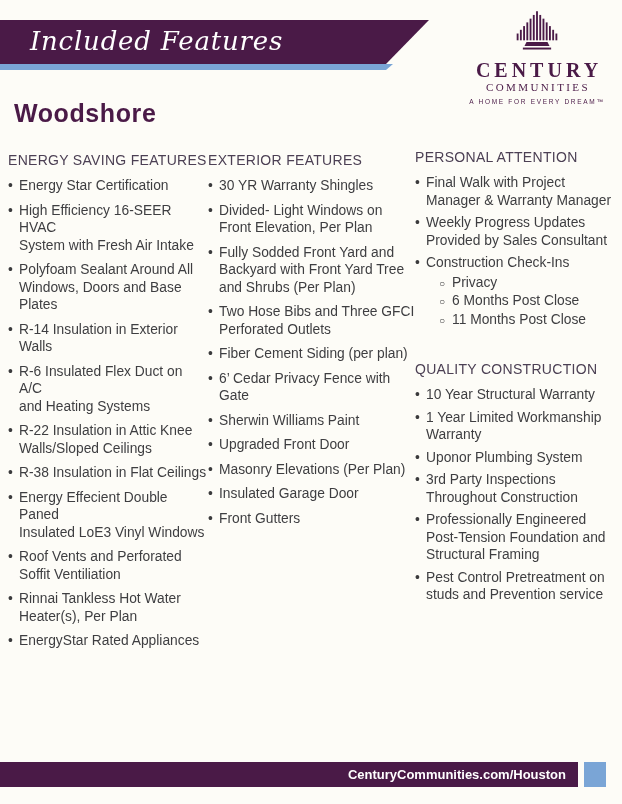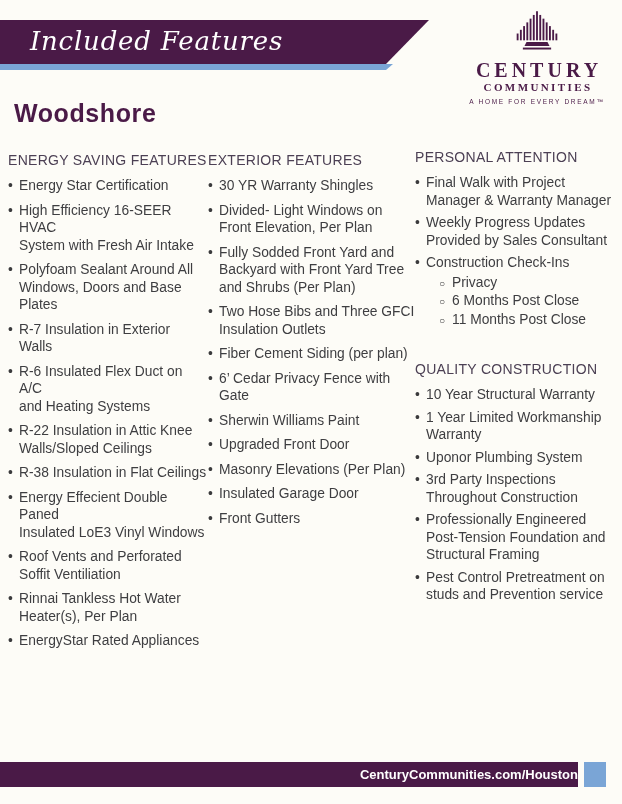--- a/index.html
+++ b/index.html
@@ -39,21 +39,21 @@
     position:absolute;left:460px;top:8px;width:154px;
     text-align:center;color:var(--purple);
   }
   .logo-icon svg{display:block;margin:0 auto;}
   .logo-century{
     font-family:"Liberation Serif",serif;font-weight:bold;
     font-size:20px;letter-spacing:4px;text-indent:4px;line-height:22px;margin-top:9px;
     white-space:nowrap;
   }
   .logo-communities{
-    font-family:"Liberation Serif",serif;font-weight:bold;
+    font-family:"Liberation Serif",serif;font-weight:normal;
     font-size:11px;letter-spacing:2.4px;text-indent:2px;line-height:13px;
     white-space:nowrap;
   }
   .logo-tagline{
     font-size:6.5px;letter-spacing:1.7px;line-height:9px;margin-top:3px;
     white-space:nowrap;
   }
   
   .page-title{
     position:absolute;left:14px;top:99px;
@@ -77,21 +77,21 @@
   #col3 .features > li{margin-bottom:5px;}
   .marker{position:absolute;left:0;top:0;color:#3a3a3c;font-size:13.8px;}
   ul.sub{list-style:none;margin:2px 0 0 12px;padding:0;}
   .sub > li{position:relative;padding-left:14px;margin-bottom:1px;font-size:13.8px;line-height:17.5px;}
   .sub .marker{font-size:10px;top:1px;left:1px;}
   
   .footer-bar{
     position:absolute;left:0;top:762px;width:578px;height:25px;
     background:var(--purple);color:#ffffff;
     font-size:13px;font-weight:bold;line-height:25px;
-    text-align:right;
+    text-align:right;padding-right:12px;
   }
   .footer-square{
     position:absolute;left:584px;top:762px;width:22px;height:25px;
     background:var(--blue);
   }
 </style>
 </head>
 <body>
 
 <div class="banner">
@@ -129,21 +129,21 @@
 <div class="col" id="col1">
   <div class="section">
     <h2 class="sec-heading">ENERGY SAVING FEATURES</h2>
     <ul class="features">
         <li><span class="marker">•</span><span>Energy Star Certification</span></li>
         <li><span class="marker">•</span><span>High Efficiency 16-SEER HVAC
 System with Fresh Air Intake</span></li>
         <li><span class="marker">•</span><span>Polyfoam Sealant Around All
 Windows, Doors and Base
 Plates</span></li>
-        <li><span class="marker">•</span><span>R-7 Insulation in Exterior
+        <li><span class="marker">•</span><span>R-14 Insulation in Exterior
 Walls</span></li>
         <li><span class="marker">•</span><span>R-6 Insulated Flex Duct on A/C
 and Heating Systems</span></li>
         <li><span class="marker">•</span><span>R-22 Insulation in Attic Knee
 Walls/Sloped Ceilings</span></li>
         <li><span class="marker">•</span><span>R-38 Insulation in Flat Ceilings</span></li>
         <li><span class="marker">•</span><span>Energy Effecient Double Paned
 Insulated LoE3 Vinyl Windows</span></li>
         <li><span class="marker">•</span><span>Roof Vents and Perforated
 Soffit Ventiliation</span></li>
@@ -158,21 +158,21 @@
   <div class="section">
     <h2 class="sec-heading">EXTERIOR FEATURES</h2>
     <ul class="features">
         <li><span class="marker">•</span><span>30 YR Warranty Shingles</span></li>
         <li><span class="marker">•</span><span>Divided- Light Windows on
 Front Elevation, Per Plan</span></li>
         <li><span class="marker">•</span><span>Fully Sodded Front Yard and
 Backyard with Front Yard Tree
 and Shrubs (Per Plan)</span></li>
         <li><span class="marker">•</span><span>Two Hose Bibs and Three GFCI
-Insulation Outlets</span></li>
+Perforated Outlets</span></li>
         <li><span class="marker">•</span><span>Fiber Cement Siding (per plan)</span></li>
         <li><span class="marker">•</span><span>6’ Cedar Privacy Fence with
 Gate</span></li>
         <li><span class="marker">•</span><span>Sherwin Williams Paint</span></li>
         <li><span class="marker">•</span><span>Upgraded Front Door</span></li>
         <li><span class="marker">•</span><span>Masonry Elevations (Per Plan)</span></li>
         <li><span class="marker">•</span><span>Insulated Garage Door</span></li>
         <li><span class="marker">•</span><span>Front Gutters</span></li>
       </ul>
   </div>

